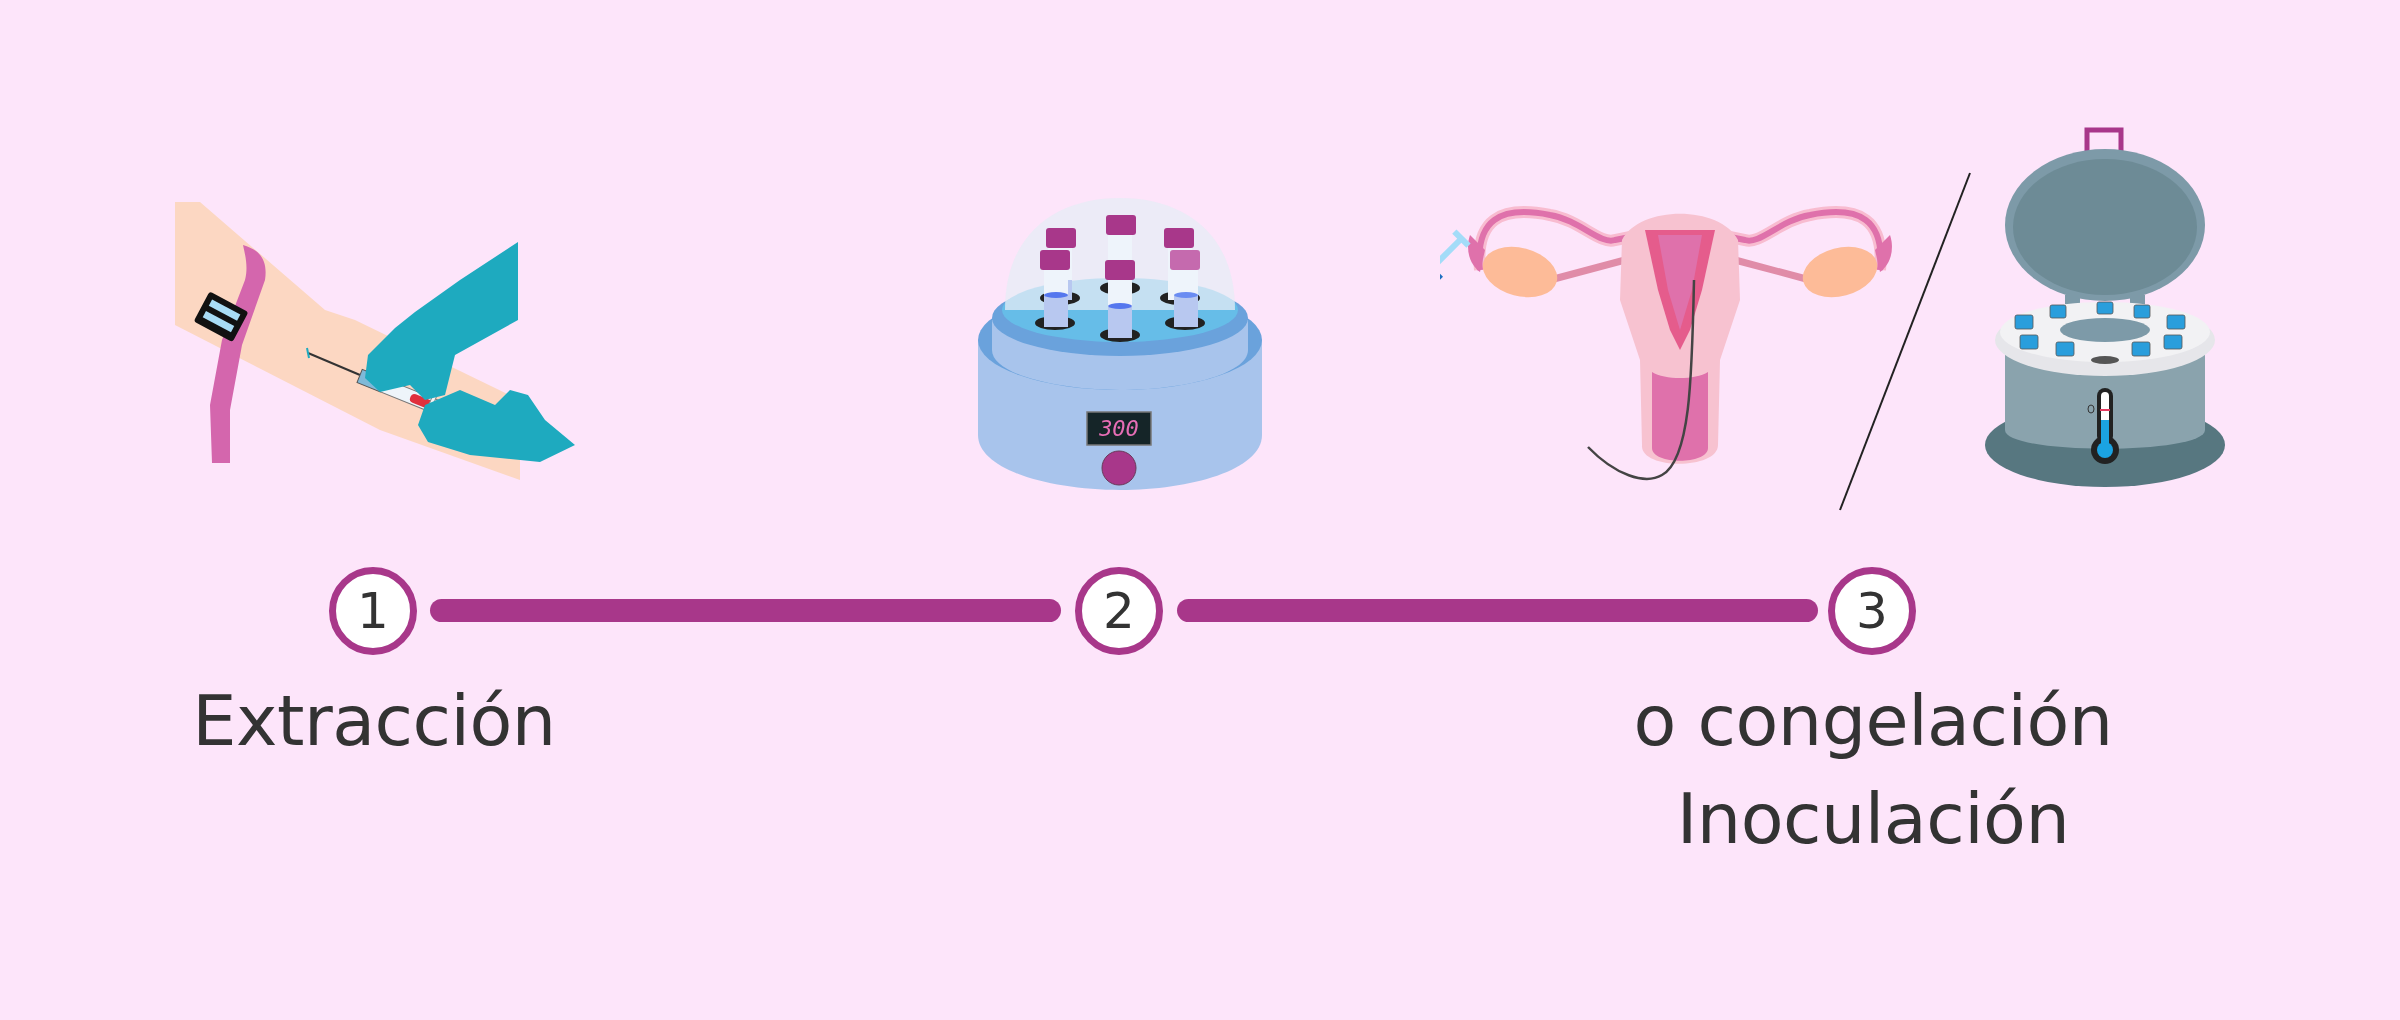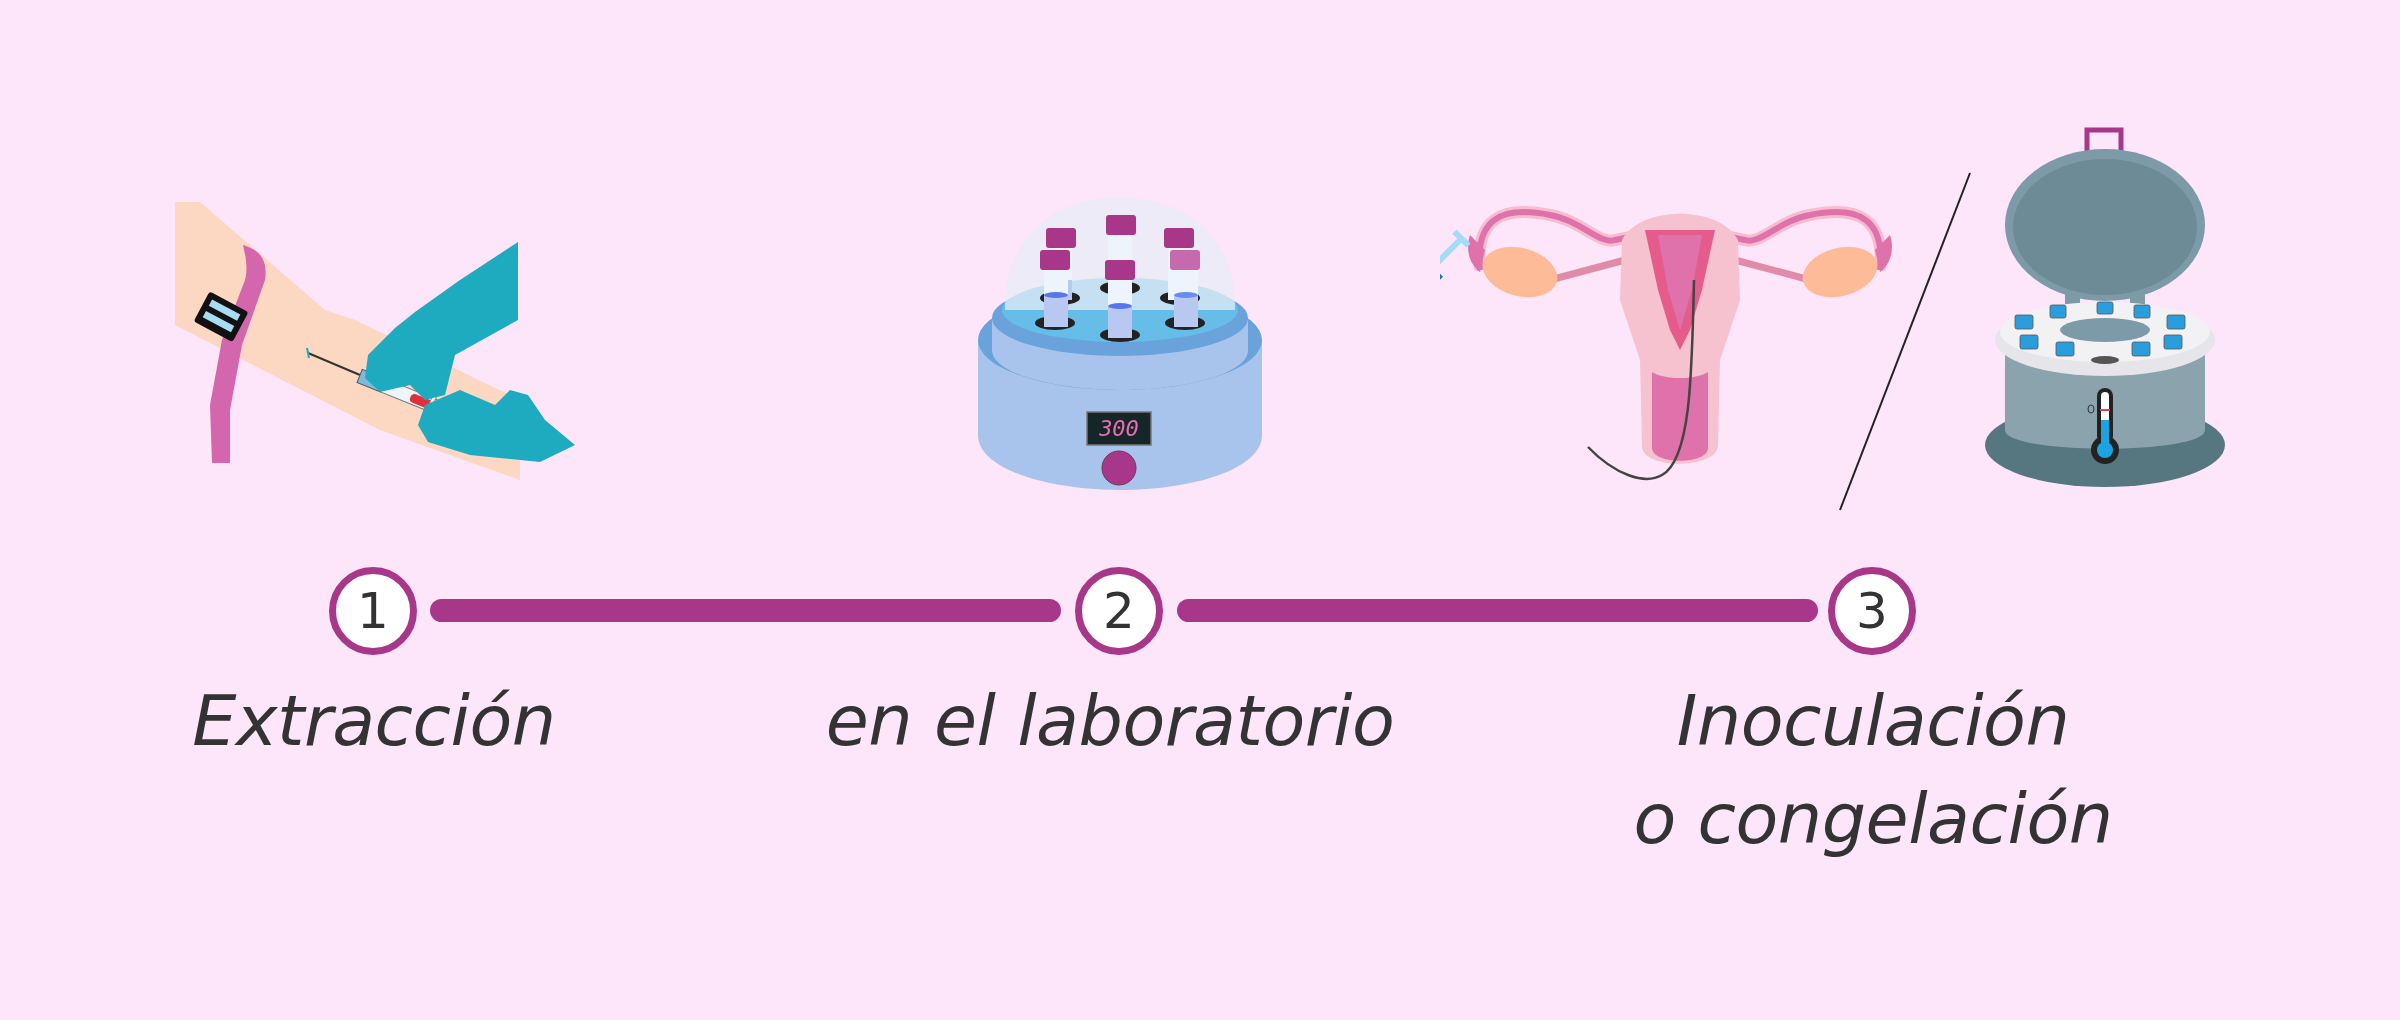--- a/index.html
+++ b/index.html
@@ -19,21 +19,21 @@
     border: 7px solid #a8378a; border-radius: 50%;
     background: #ffffff; color: #333333;
     display: flex; align-items: center; justify-content: center;
     font-size: 50px; line-height: 1;
   }
   .step-label {
     position: absolute; top: 672px; width: 640px;
     text-align: center; color: #333333;
     font-size: 70px; line-height: 98px; letter-spacing: -0.5px;
   }
-  .step-label span { display: block; font-style: italic; }
+  .step-label span { display: block; }
 </style>
 </head>
 <body>
 
 <svg class="illus" style="left:150px;top:180px" width="450" height="320" viewBox="0 0 450 320">
 
   <path d="M25 22 L50 22 L175 130 L205 140 L370 220 L370 300 L230 250 L25 145 Z" fill="#fcd7c2"></path>
 
   <path d="M93 65 C110 70 118 80 115 100 L92 165 L80 230 L80 283 L62 283 L60 225 L72 160 L95 100 C98 88 96 78 93 65 Z" fill="#d466ad"></path>
   <g transform="translate(72,135) rotate(28)">
@@ -186,18 +186,17 @@
   <span>2</span>
 </div>
 <div class="step-circle" style="left:1828px">
   <span>3</span>
 </div>
 
 <div class="step-label" style="left:54px">
   <span>Extracción</span>
 </div>
 <div class="step-label" style="left:790px">
-  <span>en el laboratorio</span>
 </div>
 <div class="step-label" style="left:1553px">
+  <span>o congelación</span>
   <span>Inoculación</span>
-  <span>o congelación</span>
 </div>
 
 </body></html>

